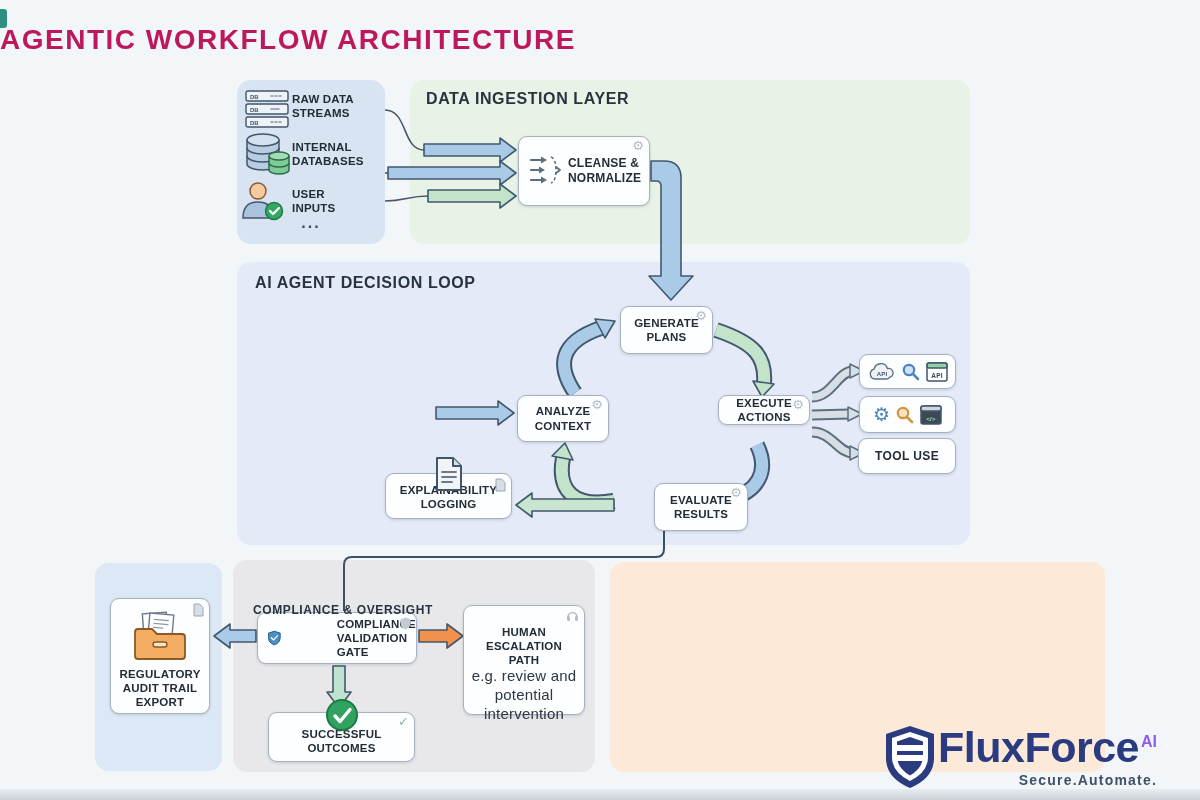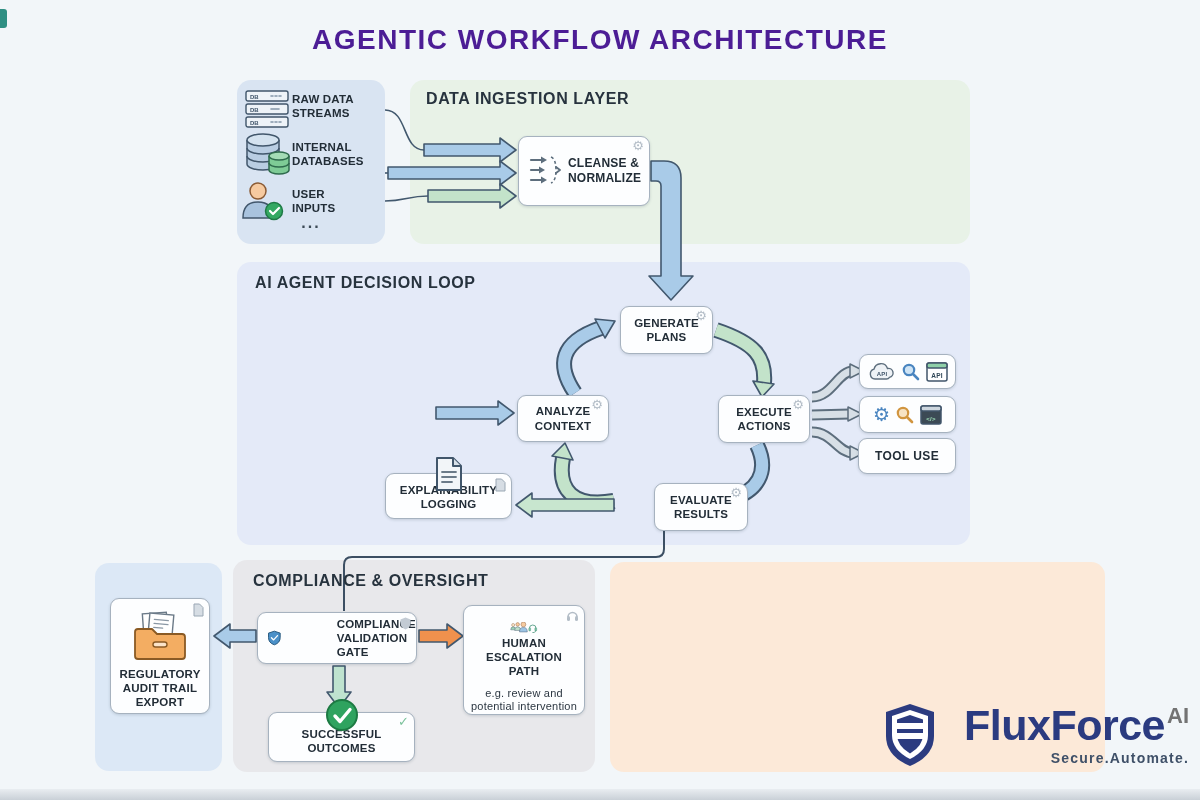--- a/index.html
+++ b/index.html
@@ -1,75 +1,75 @@
 <!DOCTYPE html>
 <html><head>
 <meta charset="utf-8">
 <style>
   html,body{margin:0;padding:0;}
   body{font-family:"Liberation Sans","DejaVu Sans",sans-serif;}
   #canvas{position:relative;width:1200px;height:800px;background:#f2f6f9;overflow:hidden;}
 
-  .title{position:absolute;top:24px;left:0;width:100%;text-align:center;
-         font-size:28px;font-weight:bold;letter-spacing:1.5px;color:#4c1d95;}
+  .title{position:absolute;top:24px;left:0;width:100%;text-align:left;
+         font-size:28px;font-weight:bold;letter-spacing:1.5px;color:#be185d;}
 
   .panel{position:absolute;border-radius:14px;}
   .panel-sources{left:237px;top:80px;width:148px;height:164px;background:#d9e4f2;}
   .panel-ingestion{left:410px;top:80px;width:560px;height:164px;background:#e8f2e7;}
   .panel-loop{left:237px;top:262px;width:733px;height:283px;background:#e4eaf8;}
   .panel-regulatory{left:95px;top:563px;width:127px;height:208px;background:#dce8f6;}
   .panel-compliance{left:233px;top:560px;width:362px;height:212px;background:#e8e8eb;}
   .panel-peach{left:610px;top:562px;width:495px;height:210px;background:#fce9d8;}
 
   .hdr{position:absolute;font-weight:bold;color:#27333e;letter-spacing:.6px;z-index:5;}
   .hdr-ingestion{left:426px;top:90px;font-size:16px;}
   .hdr-loop{left:255px;top:274px;font-size:16px;}
-  .hdr-compliance{left:253px;top:572px;font-size:16px;}
+  .hdr-compliance{left:253px;top:603px;font-size:12px;}
 
   .overlay{position:absolute;left:0;top:0;z-index:3;pointer-events:none;}
 
   .node{position:absolute;background:#fdfeff;border:1.5px solid #a6b2bf;border-radius:9px;
         box-shadow:0 1px 3px rgba(40,60,80,.18);display:flex;align-items:center;justify-content:center;
         text-align:center;color:#222d37;font-weight:bold;font-size:11.5px;line-height:1.22;
         letter-spacing:.2px;z-index:4;box-sizing:border-box;}
   .badge{position:absolute;top:2px;right:5px;color:#b3bdc7;font-size:13px;line-height:1;font-weight:normal;}
   .badge-svg{position:absolute;top:4px;right:5px;}
 
   .node-cleanse{left:518px;top:136px;width:132px;height:70px;justify-content:flex-start;
                 padding-left:10px;gap:7px;text-align:left;font-size:12px;}
   .node-generate{left:620px;top:306px;width:93px;height:48px;}
   .node-analyze{left:517px;top:395px;width:92px;height:47px;}
-  .node-execute{left:718px;top:395px;width:92px;height:48px;}
+  .node-execute{left:718px;top:395px;width:92px;height:30px;}
   .node-evaluate{left:654px;top:483px;width:94px;height:48px;}
   .node-explain{left:385px;top:473px;width:127px;height:46px;align-items:flex-end;padding-bottom:7px;}
   .node-toolbox{left:859px;width:97px;display:flex;gap:6px;}
   .node-toolbox1{top:354px;height:35px;}
   .node-toolbox2{top:396px;height:37px;}
   .node-toolbox3{left:858px;top:438px;width:98px;height:36px;font-size:12px;letter-spacing:.4px;}
   .node-gate{left:257px;top:612px;width:160px;height:52px;justify-content:flex-start;
              padding-left:10px;gap:8px;text-align:left;}
   .node-human{left:463px;top:605px;width:122px;height:110px;flex-direction:column;justify-content:flex-start;padding-top:16px;}
-  .node-human .sub{font-weight:normal;font-size:11px;color:#2c3742;margin-top:8px;line-height:1.25;}
+  .node-human .sub{font-weight:normal;font-size:15px;color:#2c3742;margin-top:0;line-height:1.25;}
   .node-outcomes{left:268px;top:712px;width:147px;height:50px;padding-top:8px;}
   .node-regulatory{left:110px;top:598px;width:100px;height:116px;flex-direction:column;justify-content:flex-start;padding-top:12px;gap:6px;}
 
   .src-row{position:absolute;z-index:4;}
   .src-label{position:absolute;z-index:4;font-weight:bold;font-size:11.5px;color:#222d37;
              line-height:1.2;letter-spacing:.2px;}
   .src-more{position:absolute;left:237px;top:214px;width:148px;text-align:center;z-index:4;
             font-weight:bold;font-size:16px;letter-spacing:2px;color:#3c4a56;}
 
   .doc-on-top{position:absolute;left:50%;top:-18px;transform:translateX(-50%);}
   .check-on-top{position:absolute;left:50%;top:-15px;transform:translateX(-50%);}
 
-  .logo{position:absolute;left:882px;top:702px;display:flex;align-items:center;gap:26px;z-index:6;}
+  .logo{position:absolute;left:882px;top:724px;display:flex;align-items:center;gap:0;z-index:6;}
   .logo-textcol{display:flex;flex-direction:column;align-items:flex-end;}
   .logo-row{display:flex;align-items:flex-start;}
   .logo-name{font-size:43px;font-weight:bold;color:#2b3b80;letter-spacing:-.5px;line-height:1;}
-  .logo-suffix{font-size:22px;font-weight:bold;color:#737373;margin-top:1px;margin-left:2px;line-height:1;}
+  .logo-suffix{font-size:16px;font-weight:bold;color:#8b5cf6;margin-top:8px;margin-left:2px;line-height:1;}
   .logo-tagline{font-size:14px;font-weight:bold;color:#3f5068;letter-spacing:1.2px;margin-top:3px;}
 
   .edge-artifact{position:absolute;left:0;top:9px;width:7px;height:19px;background:#2f8f83;
                  border-radius:0 3px 3px 0;z-index:6;}
   .bottom-band{position:absolute;left:0;bottom:0;width:100%;height:11px;
                background:linear-gradient(180deg,#e9edf1,#c9d0d7);z-index:6;}
   .gear-blue{font-size:19px;color:#4a85c0;font-weight:normal;line-height:1;}
 </style>
 </head>
 <body>

